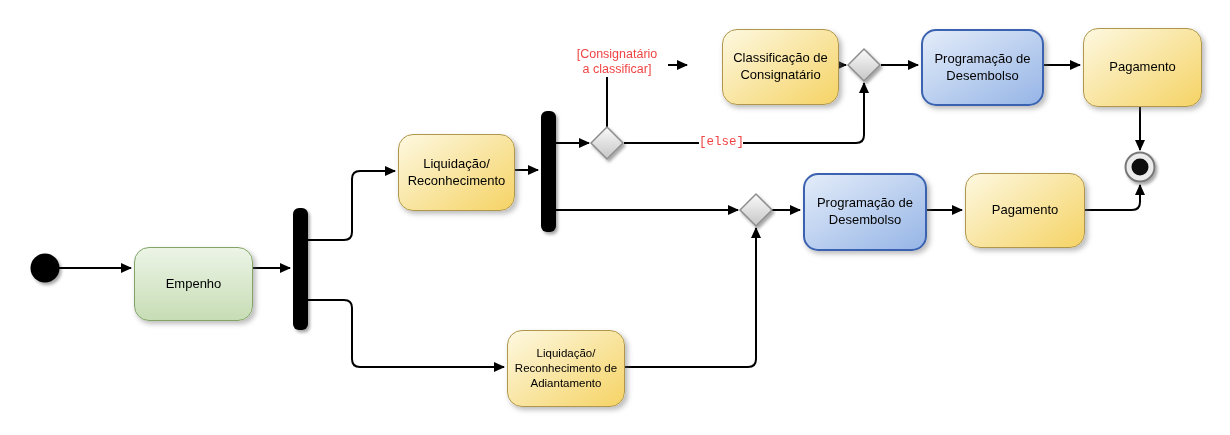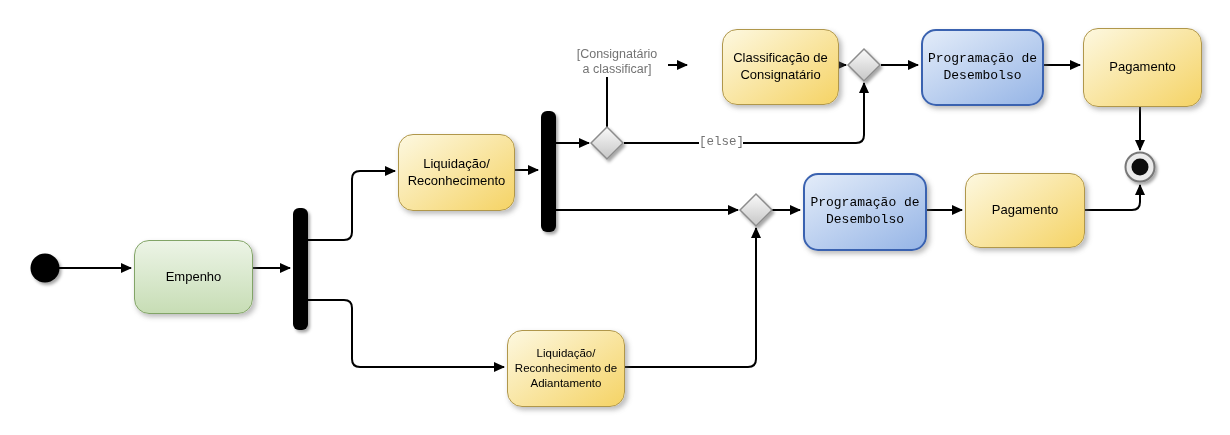--- a/index.html
+++ b/index.html
@@ -18,25 +18,24 @@
     border:1.5px solid #82a467;
   }
   .node.yellow{
     background:linear-gradient(145deg,#fefaе8 0%,#fdf4d2 25%,#f5d365 100%);
     background:linear-gradient(145deg,#fdf8e0 0%,#f5d365 100%);
     border:1.5px solid #b0974b;
   }
   .node.blue{
     background:linear-gradient(150deg,#e3ecf9 0%,#96b5e6 100%);
     border:2px solid #3a62b0;
-    font-family:Liberation Mono, monospace;
   }
   .node.small{font-size:11.5px;}
   .edge-label{
-    position:absolute;z-index:3;background:#ffffff;color:#737373;
+    position:absolute;z-index:3;background:#ffffff;color:#ef4444;
     font-size:12.5px;line-height:15px;text-align:center;white-space:pre-line;
   }
 </style>
 </head>
 <body>
 
 <div id="canvas">
 
   <svg id="wires" width="1230" height="435" viewBox="0 0 1230 435">
     <defs>
@@ -80,21 +79,21 @@
     <path filter="url(#ds)" d="M740 210 L756 194 L772 210 L756 226 Z" fill="url(#diamondGrad)" stroke="#8c8c8c" stroke-width="1.5"></path>
 
     <circle cx="45" cy="268" r="14.5" fill="#060606" filter="url(#ds)"></circle>
 
     <g filter="url(#ds)">
       <circle cx="1140" cy="167" r="14.5" fill="#ebebeb" stroke="#787878" stroke-width="2"></circle>
       <circle cx="1140" cy="167" r="8.5" fill="#0b0b0b"></circle>
     </g>
   </svg>
 
-  <div class="node green" style="left:134px;top:240px;width:117px;height:72px;">Empenho</div>
+  <div class="node green" style="left:134px;top:247px;width:117px;height:72px;">Empenho</div>
 
   <div class="node yellow" style="left:398px;top:134px;width:115px;height:75px;">Liquidação/
 Reconhecimento</div>
 
   <div class="node yellow small" style="left:507px;top:330px;width:116px;height:75px;">Liquidação/
 Reconhecimento de
 Adiantamento</div>
 
   <div class="node yellow" style="left:690px;top:29px;width:115px;height:74px;margin-left:32px;">Classificação de
 Consignatário</div>

